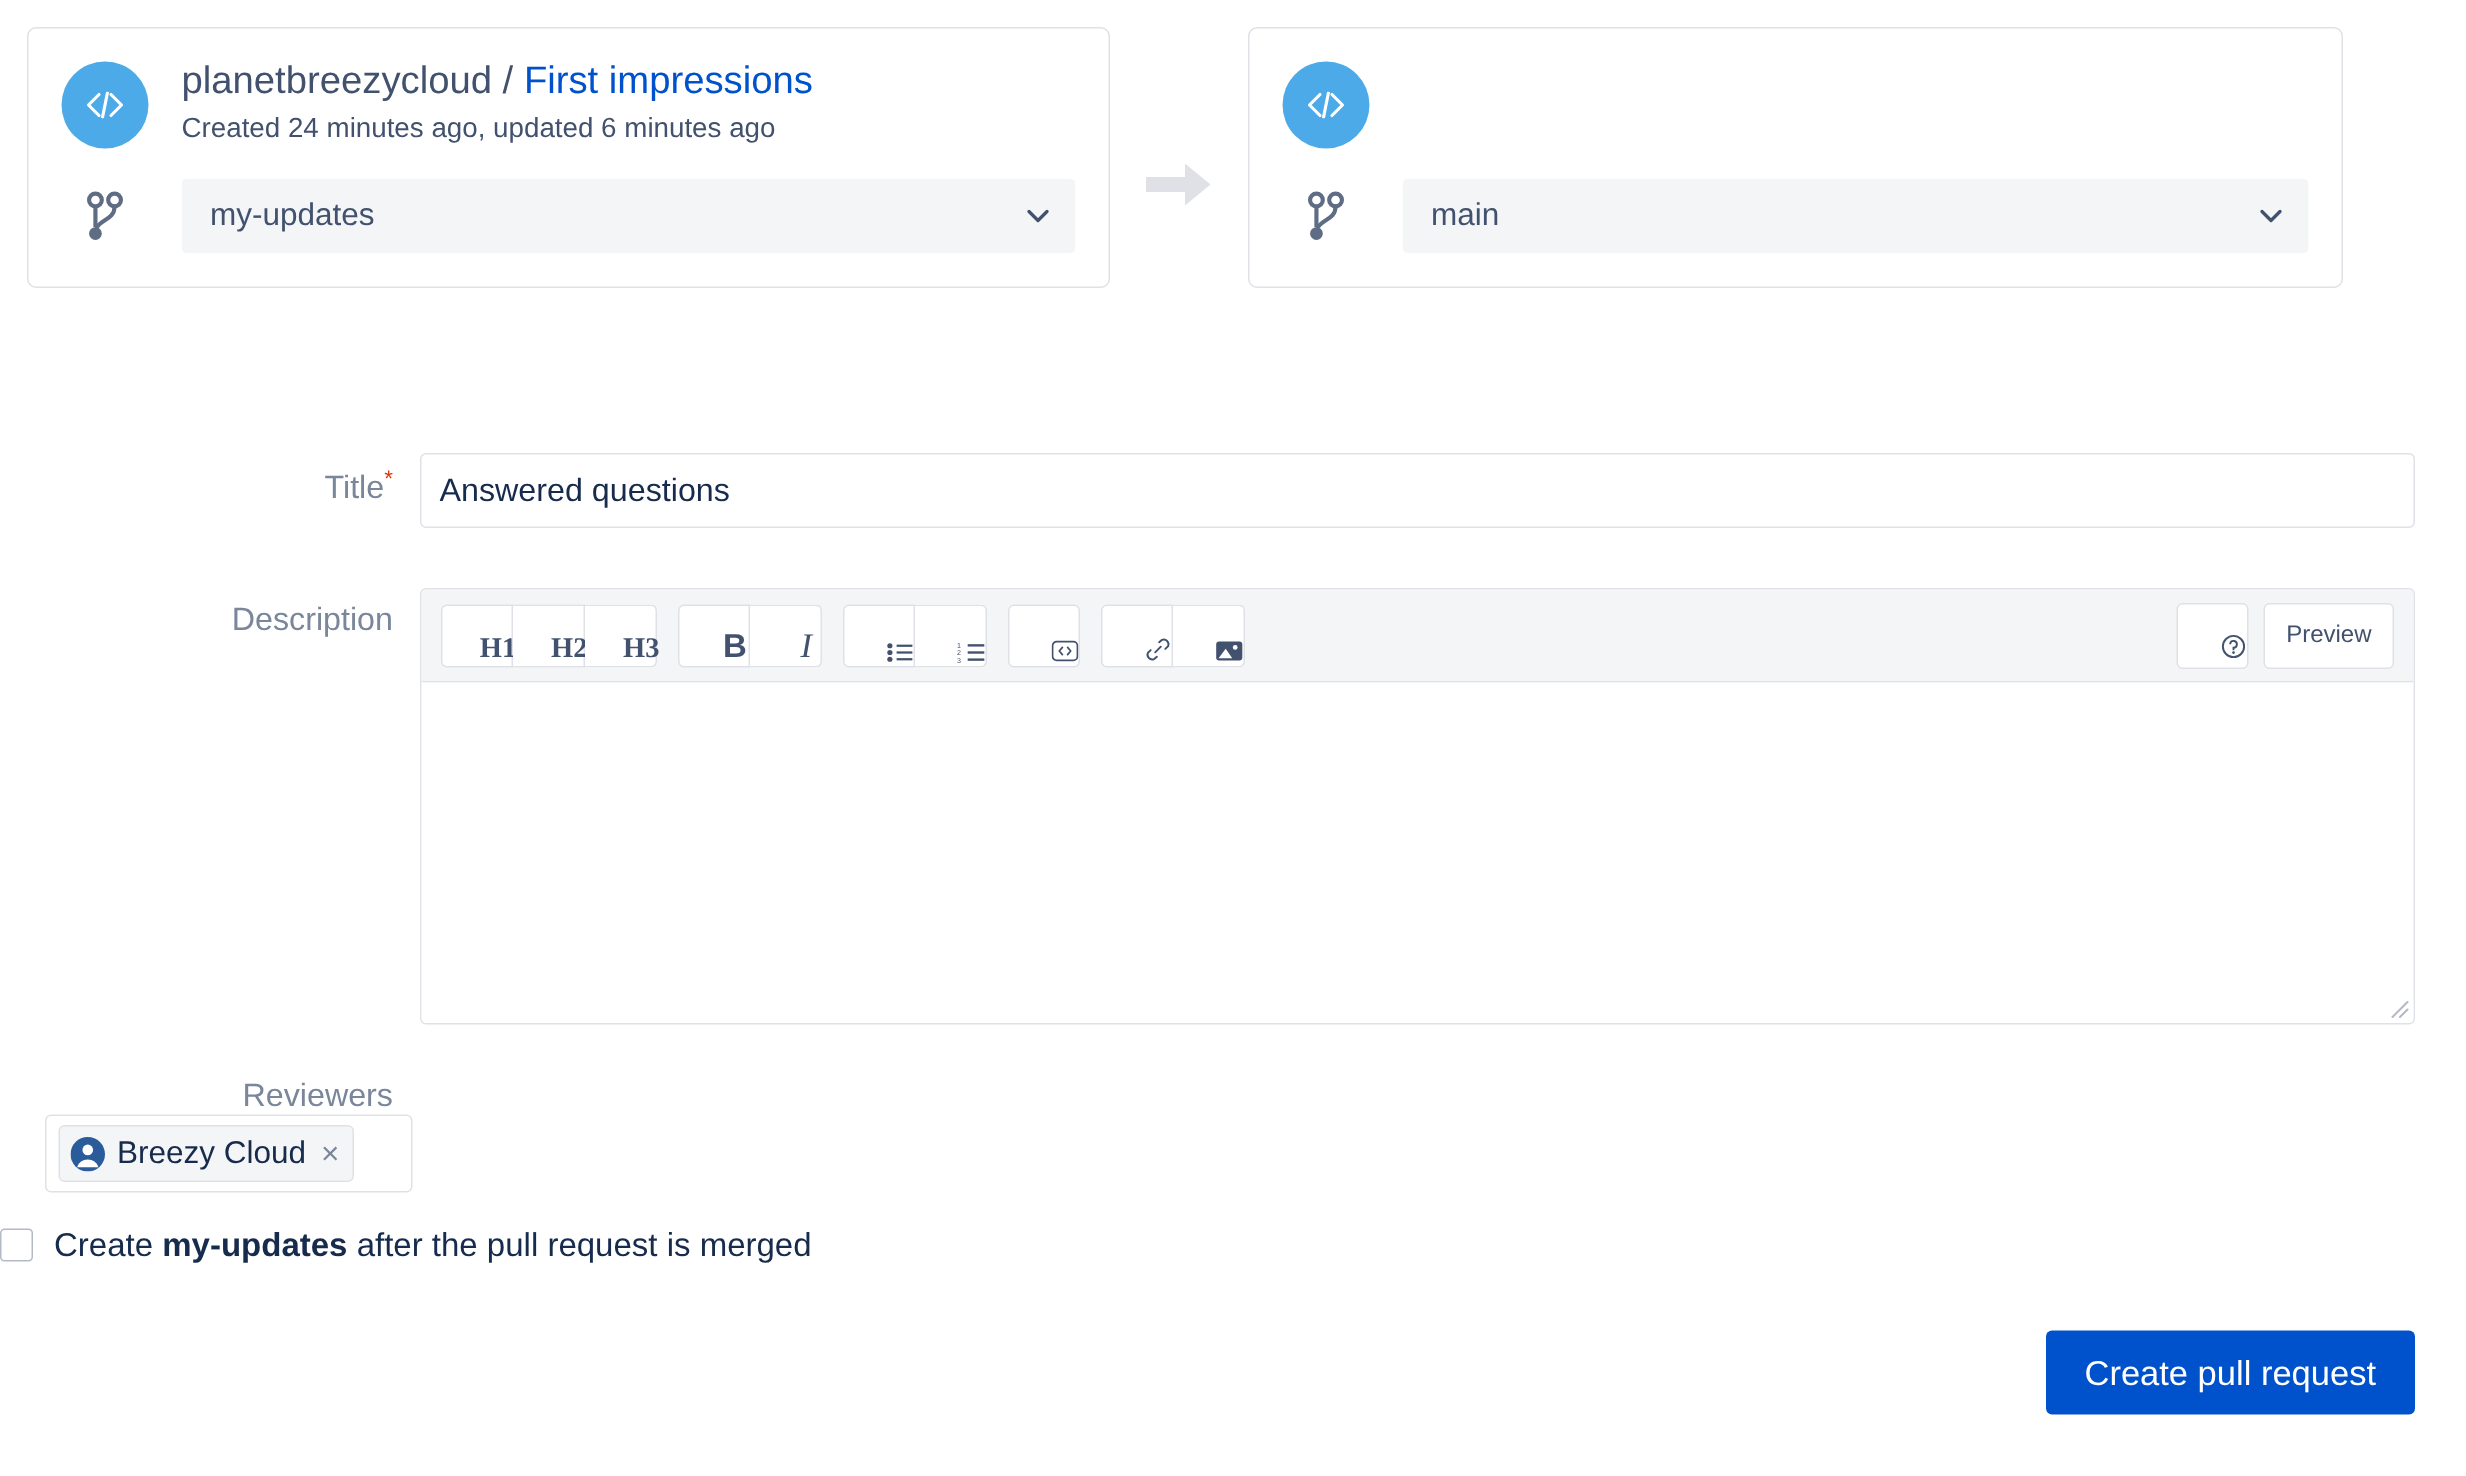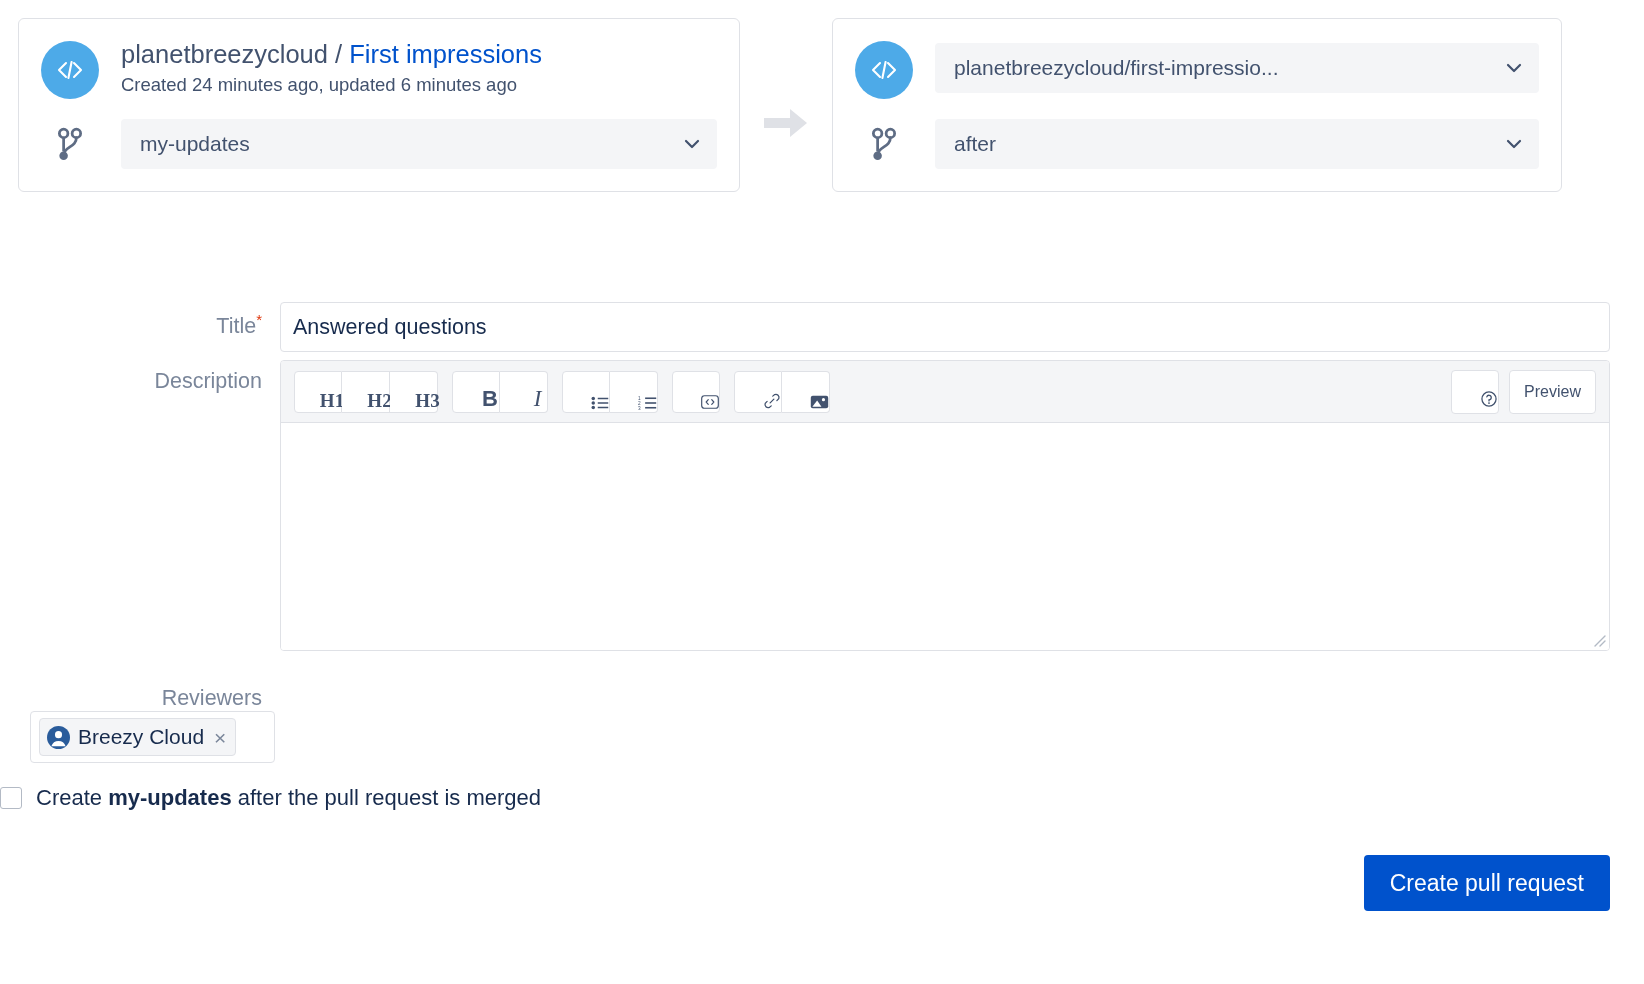--- a/index.html
+++ b/index.html
@@ -295,62 +295,56 @@
 
   <div class="panel panel-right">
     <div class="repo-line">
       <div class="repo-avatar">
         <svg width="26" height="18" viewBox="0 0 26 18" aria-hidden="true">
           <path d="M9 2 L2 9 L9 16" fill="none" stroke="#ffffff" stroke-width="2.1" stroke-linecap="round" stroke-linejoin="round"></path>
           <path d="M17 2 L24 9 L17 16" fill="none" stroke="#ffffff" stroke-width="2.1" stroke-linecap="round" stroke-linejoin="round"></path>
           <path d="M14.6 1 L11.4 17" fill="none" stroke="#ffffff" stroke-width="2.1" stroke-linecap="round"></path>
         </svg>
       </div>
-      <div class="select-box">
-        <span class="sel-val">planetbreezycloud/first-impressio...</span>
-        <svg class="chev" viewBox="0 0 16 10" aria-hidden="true">
-          <path d="M2 2 L8 8 L14 2" fill="none" stroke="#42526E" stroke-width="2.2" stroke-linecap="round" stroke-linejoin="round"></path>
-        </svg>
-      </div>
     </div>
 
     <div class="branch-line">
       <div class="branch-icon-box">
         <span>
           <svg class="branch-icon" viewBox="0 0 24 32" aria-hidden="true">
             <circle cx="6" cy="6" r="4" fill="none" stroke="#5E6C84" stroke-width="2.6"></circle>
             <circle cx="18" cy="6" r="4" fill="none" stroke="#5E6C84" stroke-width="2.6"></circle>
             <circle cx="6" cy="27" r="4" fill="#5E6C84"></circle>
             <path d="M6 10 L6 23" fill="none" stroke="#5E6C84" stroke-width="2.6"></path>
             <path d="M18 10 C18 18 10 18 7 23" fill="none" stroke="#5E6C84" stroke-width="2.6" stroke-linecap="round"></path>
           </svg>
         </span>
       </div>
       <div class="select-box">
-        <span class="sel-val">after</span>
+        <span class="sel-val">main</span>
         <svg class="chev" viewBox="0 0 16 10" aria-hidden="true">
           <path d="M2 2 L8 8 L14 2" fill="none" stroke="#42526E" stroke-width="2.2" stroke-linecap="round" stroke-linejoin="round"></path>
         </svg>
       </div>
     </div>
   </div>
 </div>
 
 <div class="form">
 
   <div class="frow" style="margin-top: 52px;">
     <div class="flabel">
       <span>Title</span><span class="req">*</span>
     </div>
     <div class="fctl">
       <input class="text-input" type="text" value="Answered questions" placeholder="" style="">
     </div>
   </div>
 
-  <div class="frow" style="margin-top: 8px;">
+  <div class="frow" style="margin-top: 40px;">
     <div class="flabel">Description</div>
     <div class="fctl">
       <div class="editor">
         <div class="toolbar">
 
           <div class="tgroup">
             <div class="tbtn">
                 <span class="hl">H1</span>
               </div>
             <div class="tbtn">

